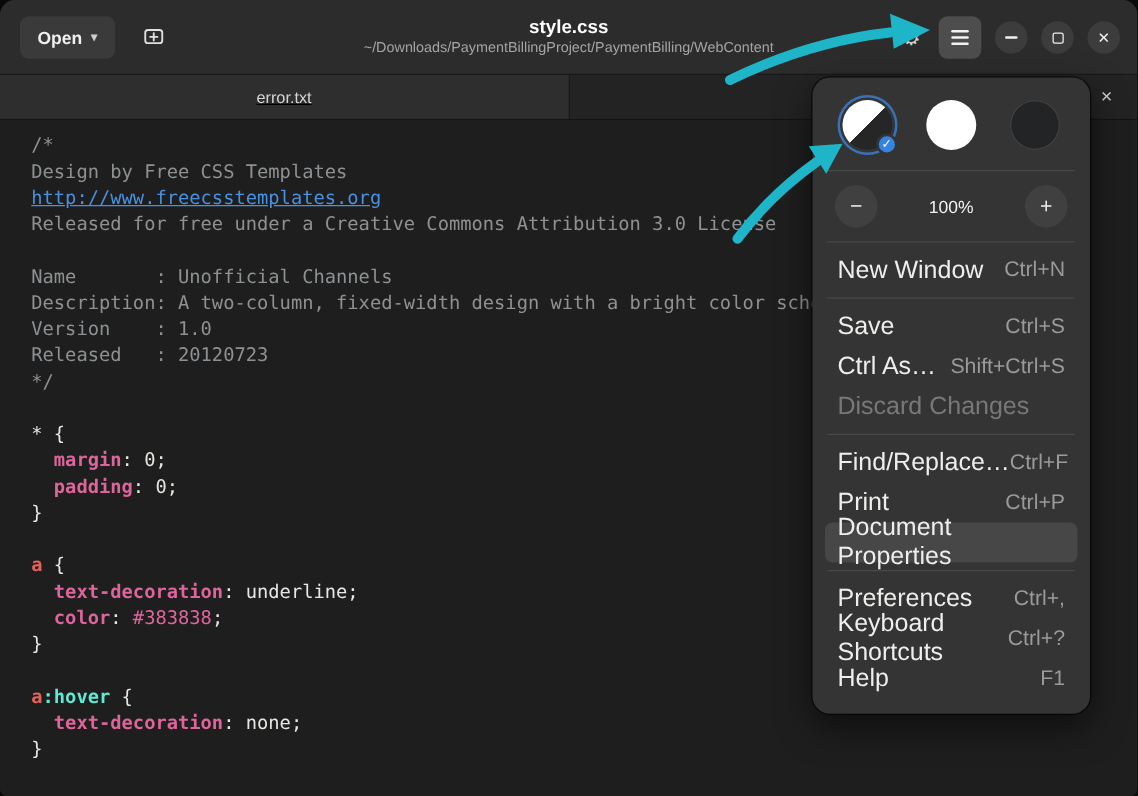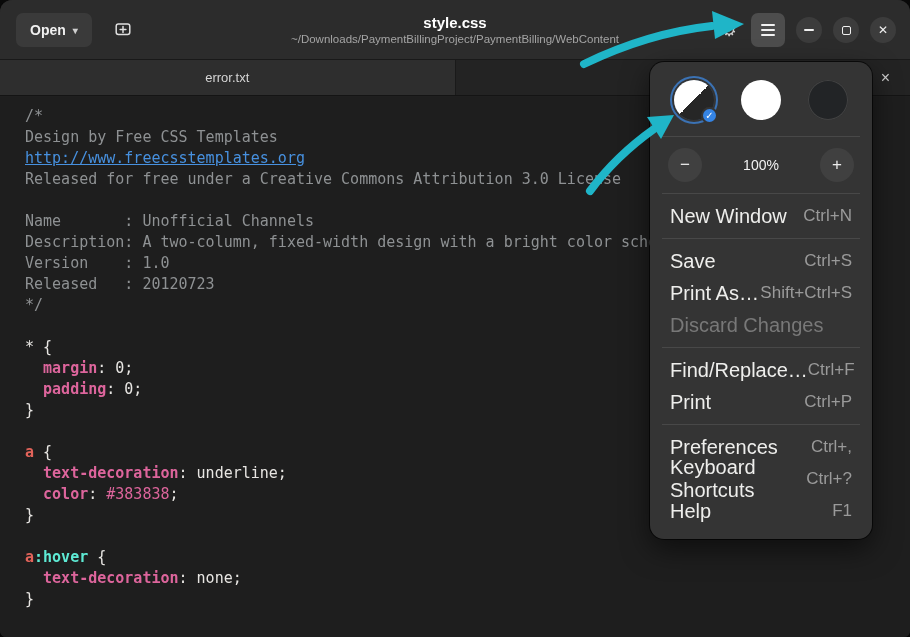--- a/index.html
+++ b/index.html
@@ -43,21 +43,21 @@
   .menu-btn i { display:block; width:14px; height:2px; background:#f2f2f2; border-radius:1px; }
   .wc-btn {
     width:26px; height:26px; border:none; border-radius:50%; background:#3c3c3c;
     color:#f0f0f0; display:flex; align-items:center; justify-content:center;
     font-size:12px; cursor:pointer;
   }
   .min-glyph { display:block; width:10px; height:2px; background:#f0f0f0; border-radius:1px; }
   .max-glyph { display:block; width:9px; height:9px; border:1.5px solid #f0f0f0; border-radius:2px; }
 
   
-  .tabbar { position:absolute; top:60px; left:0; right:0; height:36px; display:flex; border-bottom:1px solid #141414; }
+  .tabbar { position:absolute; top:60px; left:0; right:0; height:36px; display:flex; border-bottom:1px solid #141414;text-decoration:underline; }
   .tab {
     flex:1; position:relative; display:flex; align-items:center; justify-content:center;
     font-size:13px; color:#d5d5d5; cursor:pointer;
   }
   .tab-error { background:#2e2e2e; border-right:1px solid #1a1a1a; }
   .tab-style { background:#232323; }
   .tab-close {
     position:absolute; right:20px; top:50%; transform:translateY(-50%);
     border:none; background:transparent; color:#cfcfcf; font-size:16px; line-height:16px; cursor:pointer;
   }
@@ -196,34 +196,37 @@
         <div class="menu-item">
           <span class="mi-label">New Window</span>
           <span class="mi-accel">Ctrl+N</span>
         </div>
         <div class="menu-sep"></div>
         <div class="menu-item">
           <span class="mi-label">Save</span>
           <span class="mi-accel">Ctrl+S</span>
         </div>
         <div class="menu-item">
-          <span class="mi-label">Print As…</span>
+          <span class="mi-label">Ctrl As…</span>
           <span class="mi-accel">Shift+Ctrl+S</span>
         </div>
         <div class="menu-item disabled">
           <span class="mi-label">Discard Changes</span>
         </div>
         <div class="menu-sep"></div>
         <div class="menu-item">
           <span class="mi-label">Find/Replace…</span>
           <span class="mi-accel">Ctrl+F</span>
         </div>
         <div class="menu-item">
           <span class="mi-label">Print</span>
           <span class="mi-accel">Ctrl+P</span>
+        </div>
+        <div class="menu-item highlighted">
+          <span class="mi-label">Document Properties</span>
         </div>
         <div class="menu-sep"></div>
         <div class="menu-item">
           <span class="mi-label">Preferences</span>
           <span class="mi-accel">Ctrl+,</span>
         </div>
         <div class="menu-item">
           <span class="mi-label">Keyboard Shortcuts</span>
           <span class="mi-accel">Ctrl+?</span>
         </div>

